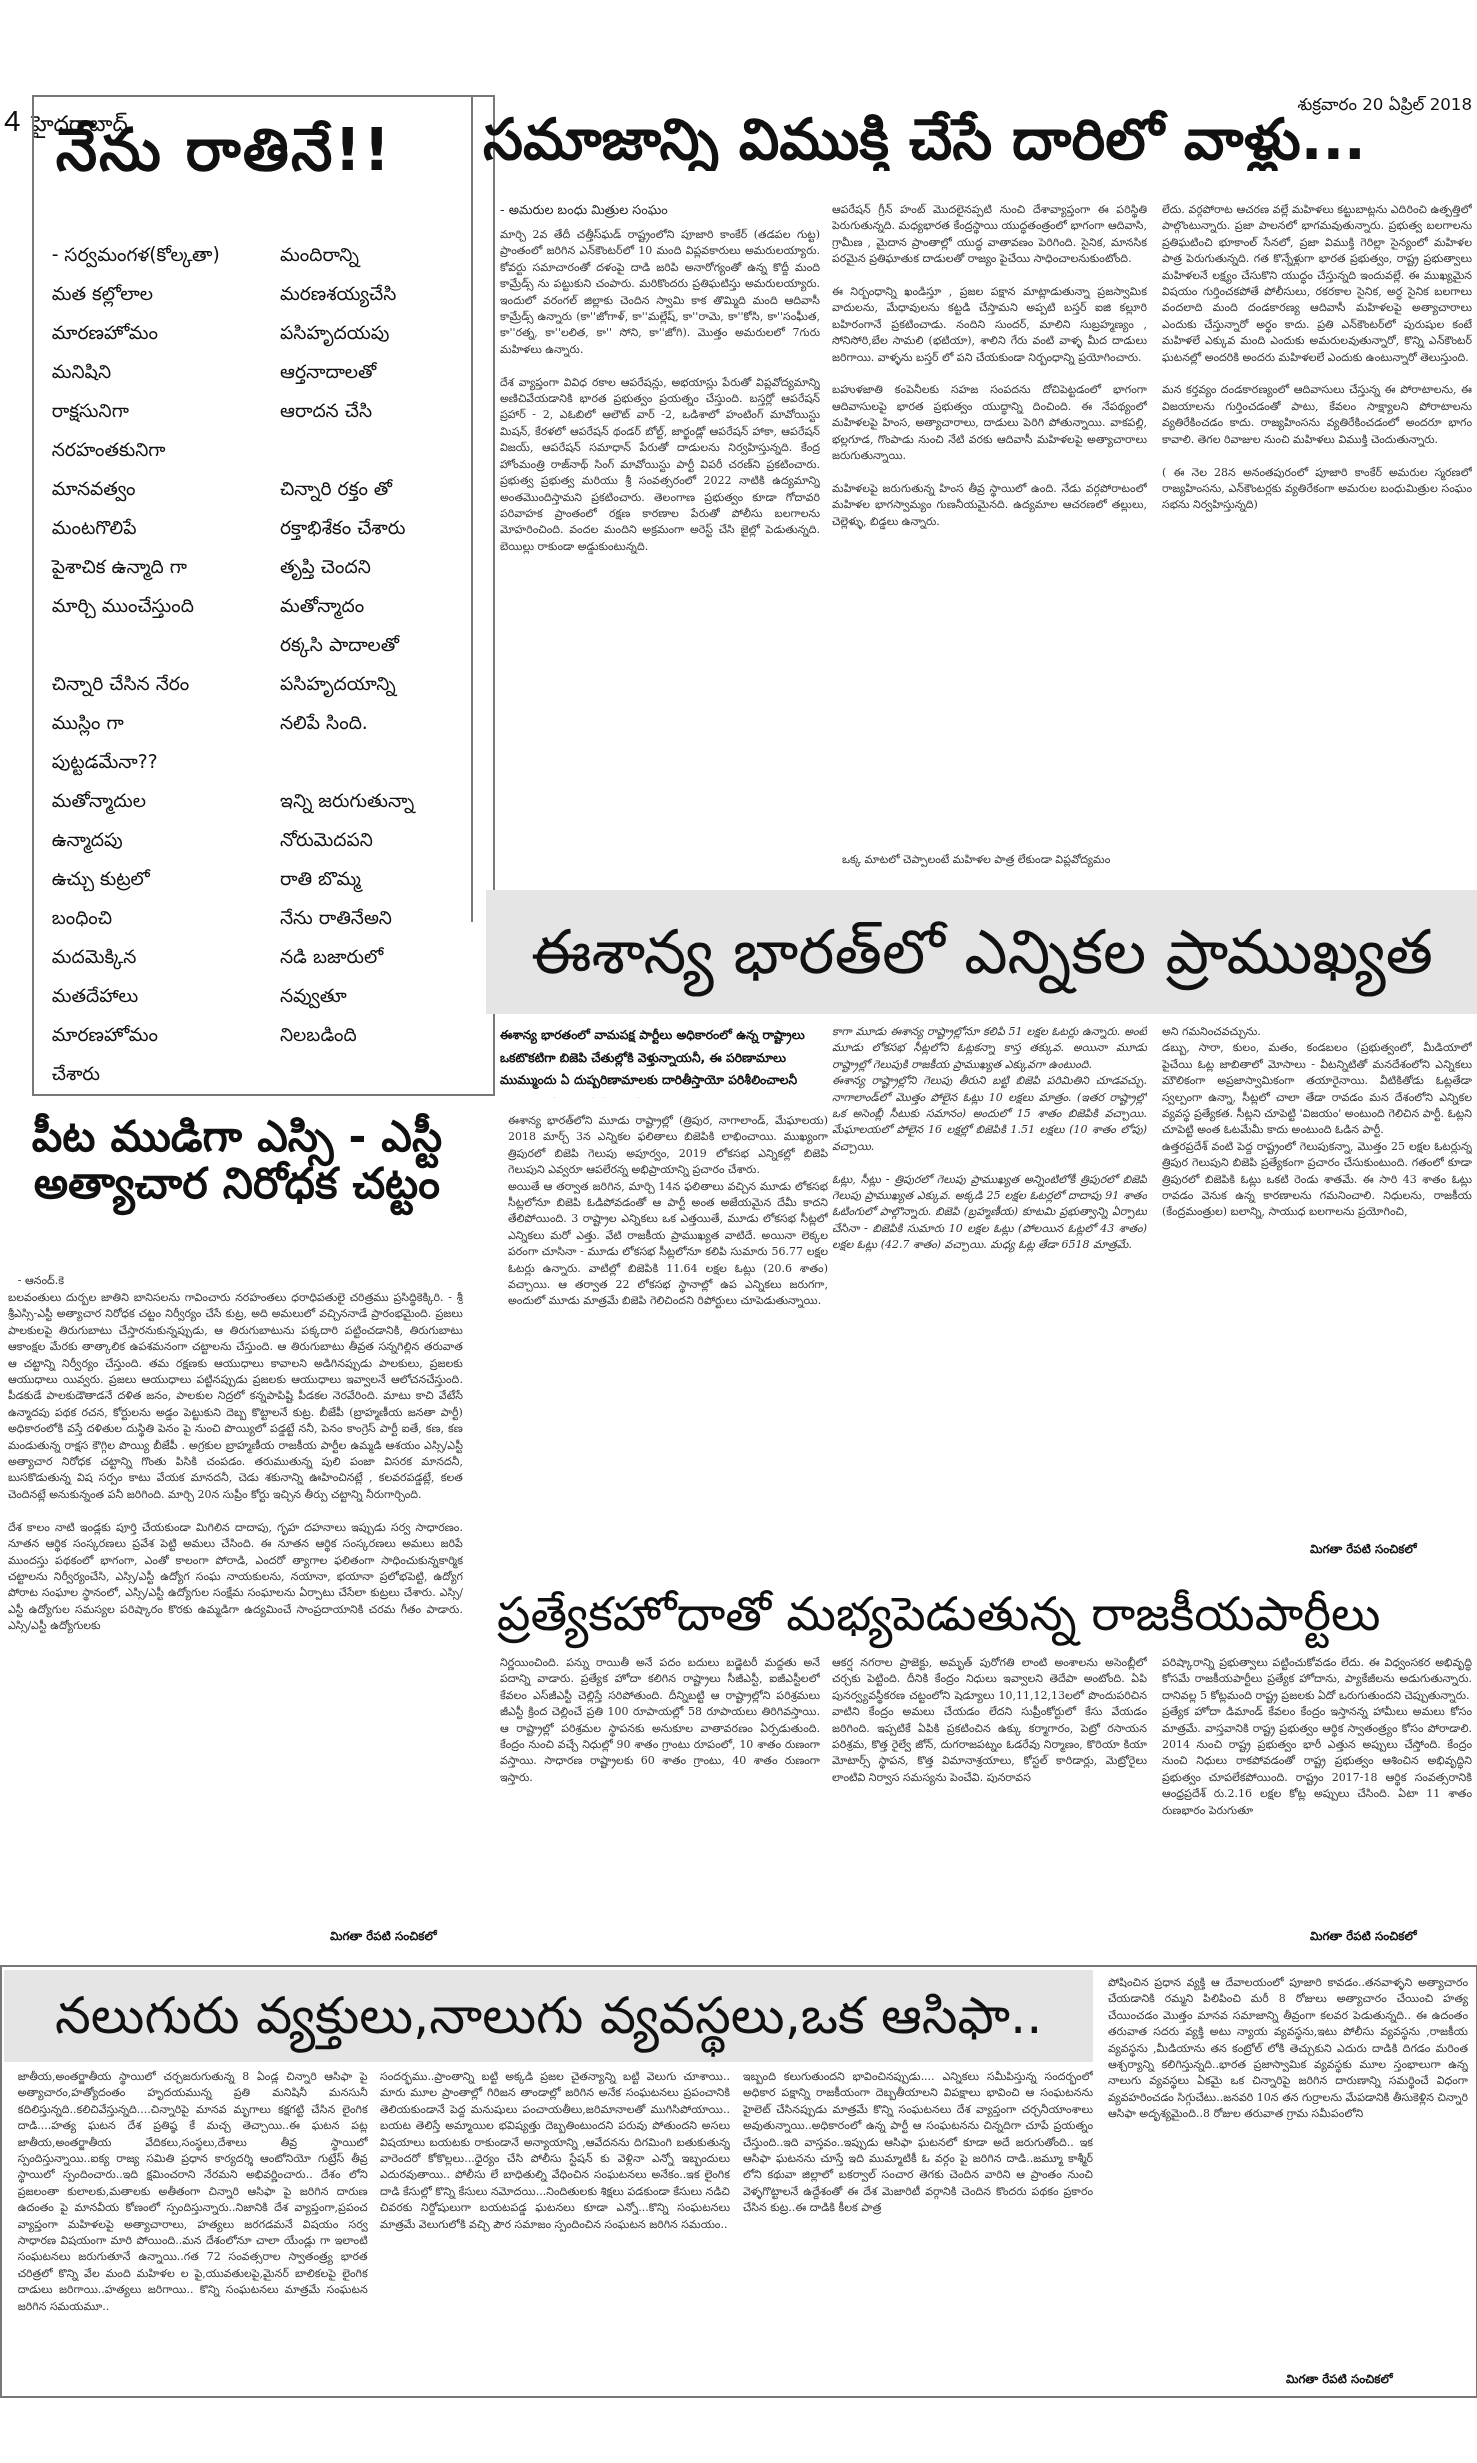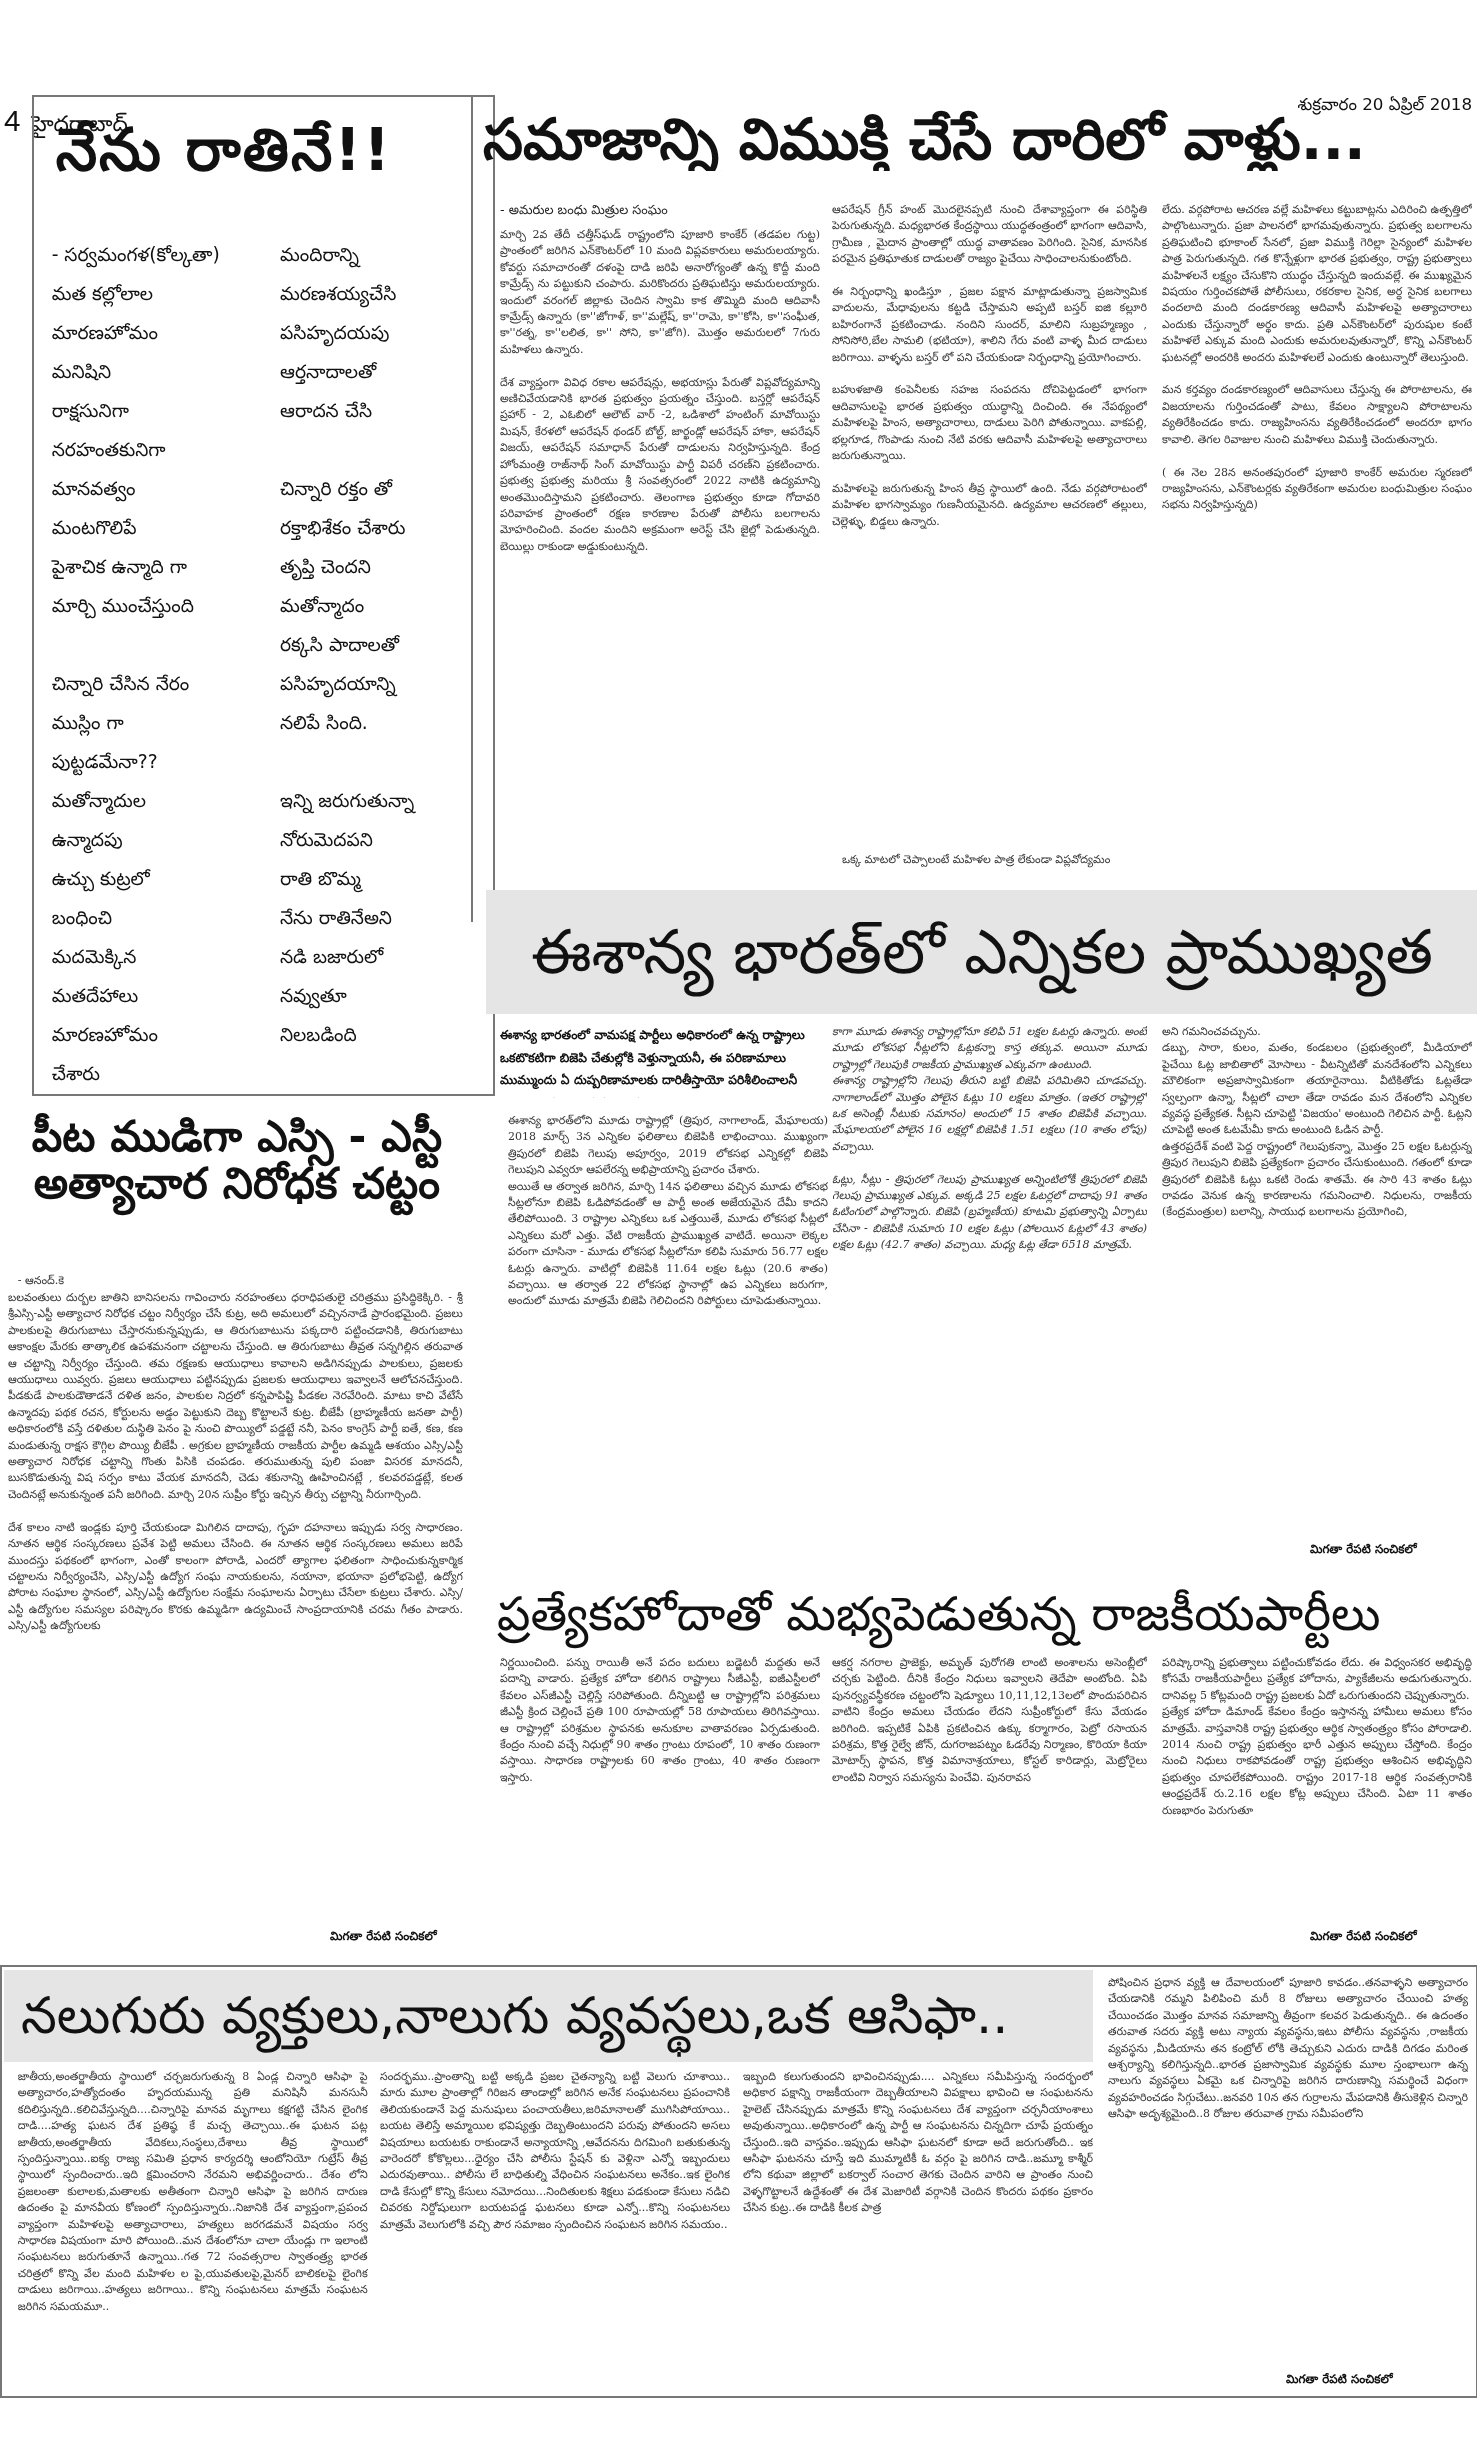--- a/index.html
+++ b/index.html
@@ -77,19 +77,19 @@
 <div class="abs cont" style="left:1310px;top:1929px;">మిగతా రేపటి సంచికలో</div>
 
 <div class="abs hd" style="left:7.9px;top:1113px;width:458px;font-size:43px;text-align:center;">పీట ముడిగా ఎస్సి - ఎస్టీ అత్యాచార నిరోధక చట్టం</div>
 <div class="abs body-text" style="left:17.7px;top:1273px;">- ఆనంద్.కె</div>
 <div class="col body-text" style="left:7.9px;top:1290px;width:455px;height:642px;white-space:pre-line;">బలవంతులు దుర్బల జాతిని బానిసలను గావించారు నరహంతలు ధరాధిపతులై చరిత్రము ప్రసిద్ధికెక్కిరి. - శ్రీ శ్రీఎస్సి-ఎస్టీ అత్యాచార నిరోధక చట్టం నిర్వీర్యం చేసే కుట్ర, అది అమలులో వచ్చిననాడే ప్రారంభమైంది. ప్రజలు పాలకులపై తిరుగుబాటు చేస్తారనుకున్నప్పుడు, ఆ తిరుగుబాటును పక్కదారి పట్టించడానికి, తిరుగుబాటు ఆకాంక్షల మేరకు తాత్కాలిక ఉపశమనంగా చట్టాలను చేస్తుంది. ఆ తిరుగుబాటు తీవ్రత సన్నగిల్లిన తరువాత ఆ చట్టాన్ని నిర్వీర్యం చేస్తుంది. తమ రక్షణకు ఆయుధాలు కావాలని అడిగినప్పుడు పాలకులు, ప్రజలకు ఆయుధాలు యివ్వరు. ప్రజలు ఆయుధాలు పట్టినప్పుడు ప్రజలకు ఆయుధాలు ఇవ్వాలనే ఆలోచనచేస్తుంది. పీడకుడే పాలకుడౌతాడనే దళిత జనం, పాలకుల నిద్రలో కన్నపాపిష్టి పీడకల నెరవేరింది. మాటు కాచి వేటేసే ఉన్మాదపు పథక రచన, కోర్టులను అడ్డం పెట్టుకుని దెబ్బ కొట్టాలనే కుట్ర. బీజేపీ (బ్రాహ్మణీయ జనతా పార్టీ) అధికారంలోకి వస్తే దళితుల దుస్థితి పెనం పై నుంచి పొయ్యిలో పడ్డట్టే ననీ, పెనం కాంగ్రెస్ పార్టీ ఐతే, కణ, కణ మండుతున్న రాక్షస కౌగ్గిల పొయ్యి బీజేపీ . అగ్రకుల బ్రాహ్మణీయ రాజకీయ పార్టీల ఉమ్మడి ఆశయం ఎస్సి/ఎస్టీ అత్యాచార నిరోధక చట్టాన్ని గొంతు పిసికి చంపడం. తరుముతున్న పులి పంజా విసరక మానదనీ, బుసకొడుతున్న విష సర్పం కాటు వేయక మానదనీ, చెడు శకునాన్ని ఊహించినట్లే , కలవరపడ్డట్లే, కలత చెందినట్లే అనుకున్నంత పనీ జరిగింది. మార్చి 20న సుప్రీం కోర్టు ఇచ్చిన తీర్పు చట్టాన్ని నీరుగార్చింది.
 
 దేశ కాలం నాటి ఇండ్లకు పూర్తి చేయకుండా మిగిలిన దాదాపు, గృహ దహనాలు ఇప్పుడు సర్వ సాధారణం. నూతన ఆర్థిక సంస్కరణలు ప్రవేశ పెట్టి అమలు చేసింది. ఈ నూతన ఆర్థిక సంస్కరణలు అమలు జరిపే ముందస్తు పథకంలో భాగంగా, ఎంతో కాలంగా పోరాడి, ఎందరో త్యాగాల ఫలితంగా సాధించుకున్నకార్మిక చట్టాలను నిర్వీర్యంచేసి, ఎస్సి/ఎస్టీ ఉద్యోగ సంఘ నాయకులను, నయానా, భయానా ప్రలోభపెట్టి, ఉద్యోగ పోరాట సంఘాల స్థానంలో, ఎస్సి/ఎస్టీ ఉద్యోగుల సంక్షేమ సంఘాలను ఏర్పాటు చేసేలా కుట్రలు చేశారు. ఎస్సి/ఎస్టీ ఉద్యోగుల సమస్యల పరిష్కారం కొరకు ఉమ్మడిగా ఉద్యమించే సాంప్రదాయానికి చరమ గీతం పాడారు. ఎస్సి/ఎస్టీ ఉద్యోగులకు</div>
 <div class="abs cont" style="left:330px;top:1929px;">మిగతా రేపటి సంచికలో</div>
 
 <div class="abs box" style="left:0;top:1965px;width:1478px;height:433px;"></div>
-<div class="abs grey" style="left:3.9px;top:1970px;width:1089px;height:92px;font-size:51px;line-height:92px;padding-left:17px;box-sizing:border-box;white-space:nowrap;overflow:hidden;">నలుగురు వ్యక్తులు,నాలుగు వ్యవస్థలు,ఒక ఆసిఫా..</div>
+<div class="abs grey" style="left:3.9px;top:1970px;width:1089px;height:92px;font-size:51px;line-height:92px;padding-left:51px;box-sizing:border-box;white-space:nowrap;overflow:hidden;">నలుగురు వ్యక్తులు,నాలుగు వ్యవస్థలు,ఒక ఆసిఫా..</div>
 <div class="col body-text" style="left:17.7px;top:2069px;width:350px;height:315px;">జాతీయ,అంతర్జాతీయ స్థాయిలో చర్చజరుగుతున్న 8 ఏండ్ల చిన్నారి ఆసిఫా పై అత్యాచారం,హత్యోదంతం హృదయమున్న ప్రతి మనిషినీ మనసునీ కదిలిస్తున్నది..కలిచివేస్తున్నది....చిన్నారిపై మానవ మృగాలు కక్షగట్టి చేసిన లైంగిక దాడి....హత్య ఘటన దేశ ప్రతిష్ఠ కే మచ్చ తెచ్చాయి..ఈ ఘటన పట్ల జాతీయ,అంతర్జాతీయ వేదికలు,సంస్థలు,దేశాలు తీవ్ర స్థాయిలో స్పందిస్తున్నాయి..ఐక్య రాజ్య సమితి ప్రధాన కార్యదర్శి ఆంటోనియో గుట్రేస్ తీవ్ర స్థాయిలో స్పందించారు..ఇది క్షమించరాని నేరమని అభివర్ణించారు.. దేశం లోని ప్రజలంతా కులాలకు,మతాలకు అతీతంగా చిన్నారి ఆసిఫా పై జరిగిన దారుణ ఉదంతం పై మానవీయ కోణంలో స్పందిస్తున్నారు..నిజానికి దేశ వ్యాప్తంగా,ప్రపంచ వ్యాప్తంగా మహిళలపై అత్యాచారాలు, హత్యలు జరగడమనే విషయం సర్వ సాధారణ విషయంగా మారి పోయింది..మన దేశంలోనూ చాలా యేండ్లు గా ఇలాంటి సంఘటనలు జరుగుతూనే ఉన్నాయి..గత 72 సంవత్సరాల స్వాతంత్ర్య భారత చరిత్రలో కొన్ని వేల మంది మహిళల ల పై,యువతులపై,మైనర్ బాలికలపై లైంగిక దాడులు జరిగాయి..హత్యలు జరిగాయి.. కొన్ని సంఘటనలు మాత్రమే సంఘటన జరిగిన సమయమూ..</div>
 <div class="col body-text" style="left:380px;top:2069px;width:350px;height:315px;">సందర్భము..ప్రాంతాన్ని బట్టి అక్కడి ప్రజల చైతన్యాన్ని బట్టి వెలుగు చూశాయి.. మారు మూల ప్రాంతాల్లో గిరిజన తాండాల్లో జరిగిన అనేక సంఘటనలు ప్రపంచానికి తెలియకుండానే పెద్ద మనుషులు పంచాయతీలు,జరిమానాలతో ముగిసిపోయాయి.. బయట తెలిస్తే అమ్మాయిల భవిష్యత్తు దెబ్బతింటుందని పరువు పోతుందని అసలు విషయాలు బయటకు రాకుండానే అన్యాయాన్ని ,ఆవేదనను దిగమింగి బతుకుతున్న వారెందరో కోకొల్లలు...ధైర్యం చేసి పోలీసు స్టేషన్ కు వెళ్లినా ఎన్నో ఇబ్బందులు ఎదురవుతాయి.. పోలీసు లే బాధితుల్ని వేధించిన సంఘటనలు అనేకం..ఇక లైంగిక దాడి కేసుల్లో కొన్ని కేసులు నమోదయి...నిందితులకు శిక్షలు పడకుండా కేసులు నడిచి చివరకు నిర్దోషులుగా బయటపడ్డ ఘటనలు కూడా ఎన్నో...కొన్ని సంఘటనలు మాత్రమే వెలుగులోకి వచ్చి పౌర సమాజం స్పందించిన సంఘటన జరిగిన సమయం..</div>
 <div class="col body-text" style="left:743px;top:2069px;width:350px;height:315px;">ఇబ్బంది కలుగుతుందని భావించినప్పుడు.... ఎన్నికలు సమీపిస్తున్న సందర్భంలో అధికార పక్షాన్ని రాజకీయంగా దెబ్బతీయాలని విపక్షాలు భావించి ఆ సంఘటనను హైలెట్ చేసినప్పుడు మాత్రమే కొన్ని సంఘటనలు దేశ వ్యాప్తంగా చర్చనీయాంశాలు అవుతున్నాయి..అధికారంలో ఉన్న పార్టీ ఆ సంఘటనను చిన్నదిగా చూపే ప్రయత్నం చేస్తుంది..ఇది వాస్తవం..ఇప్పుడు ఆసిఫా ఘటనలో కూడా అదే జరుగుతోంది.. ఇక ఆసిఫా ఘటనను చూస్తే ఇది ముమ్మాటికీ ఓ వర్గం పై జరిగిన దాడి..జమ్మూ కాశ్మీర్ లోని కథువా జిల్లాలో బకర్వాల్ సంచార తెగకు చెందిన వారిని ఆ ప్రాంతం నుంచి వెళ్ళగొట్టాలనే ఉద్దేశంతో ఈ దేశ మెజారిటీ వర్గానికి చెందిన కొందరు పథకం ప్రకారం చేసిన కుట్ర..ఈ దాడికి కీలక పాత్ర</div>
 <div class="col body-text" style="left:1108px;top:1975px;width:360px;height:389px;">పోషించిన ప్రధాన వ్యక్తి ఆ దేవాలయంలో పూజారి కావడం..తనవాళ్ళని అత్యాచారం చేయడానికి రమ్మని పిలిపించి మరీ 8 రోజులు అత్యాచారం చేయించి హత్య చేయించడం మొత్తం మానవ సమాజాన్ని తీవ్రంగా కలవర పెడుతున్నది.. ఈ ఉదంతం తరువాత సదరు వ్యక్తి అటు న్యాయ వ్యవస్థను,ఇటు పోలీసు వ్యవస్థను ,రాజకీయ వ్యవస్థను ,మీడియాను తన కంట్రోల్ లోకి తెచ్చుకుని ఎదురు దాడికి దిగడం మరింత ఆశ్చర్యాన్ని కలిగిస్తున్నది..భారత ప్రజాస్వామిక వ్యవస్థకు మూల స్తంభాలుగా ఉన్న నాలుగు వ్యవస్థలు ఏకమై ఒక చిన్నారిపై జరిగిన దారుణాన్ని సమర్థించే విధంగా వ్యవహరించడం సిగ్గుచేటు..జనవరి 10న తన గుర్రాలను మేపడానికి తీసుకెళ్లిన చిన్నారి ఆసిఫా అదృశ్యమైంది..8 రోజుల తరువాత గ్రామ సమీపంలోని</div>
 <div class="abs cont" style="left:1286px;top:2372px;">మిగతా రేపటి సంచికలో</div>
 
 
 </body></html>

